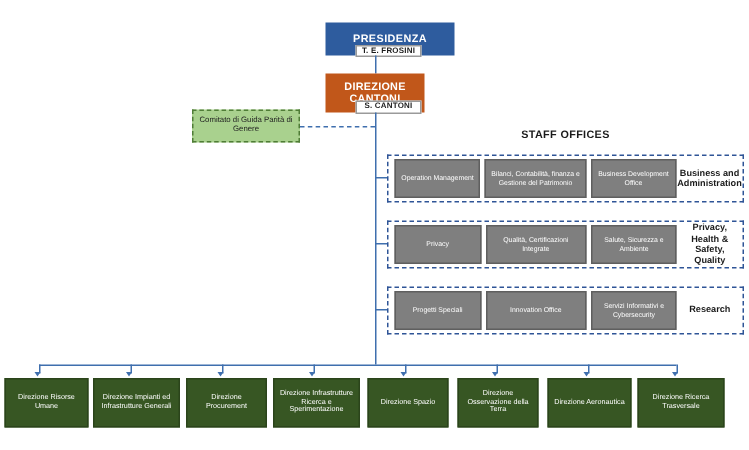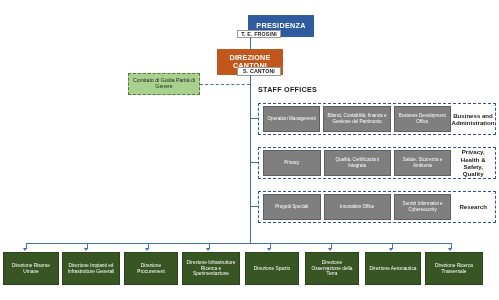--- a/index.html
+++ b/index.html
@@ -24,26 +24,25 @@
     align-items: center;
     justify-content: center;
     text-align: center;
     line-height: 1.12;
     color: #ffffff;
   }
 
   
   .box-presidenza {
     left: 217px; top: 15px;
-    width: 66px; height: 22px;
+    width: 86px; height: 22px;
     background: #2e5c9e;
     font-size: 7.2px;
     font-weight: bold;
     letter-spacing: .3px;
-    margin-left: 31px;
   }
   .box-direzione-generale {
     left: 217px; top: 49px;
     width: 66px; height: 26px;
     background: #c1571a;
     font-size: 7.2px;
     font-weight: bold;
     letter-spacing: .2px;
   }
 
@@ -96,21 +95,21 @@
     border-left: 2.6px solid transparent;
     border-right: 2.6px solid transparent;
     border-top: 3.4px solid #3f6fae;
   }
 
   
   .staff-title {
     position: absolute;
     left: 258px; top: 85px;
     width: 238px;
-    text-align: left;
+    text-align: center;
     font-size: 7.2px;
     font-weight: bold;
     color: #1b1b1b;
     letter-spacing: .25px;
   }
   .staff-group {
     position: absolute;
     box-sizing: border-box;
     border: 1.2px dashed #2f5597;
     background: #ffffff;

